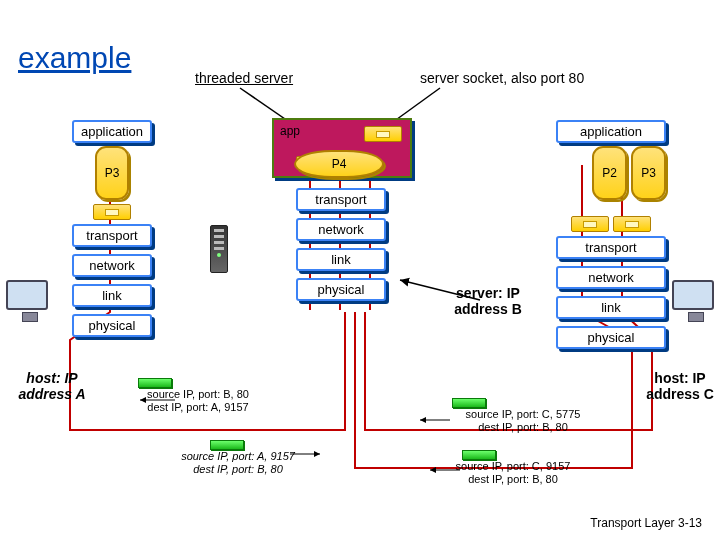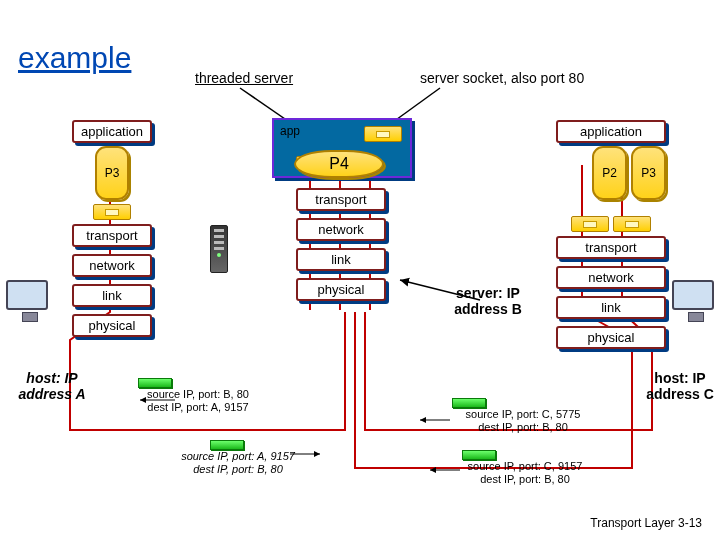--- a/index.html
+++ b/index.html
@@ -4,35 +4,35 @@
 <style>
   * { box-sizing: border-box; margin: 0; padding: 0; }
   body { width: 720px; height: 540px; font-family: Arial, Helvetica, sans-serif; background: #fff; position: relative; overflow: hidden; }
   .title { color: #0047b3; font-size: 30px; line-height: 1.05; position: absolute; left: 18px; top: 10px; }
   .title .underline { text-decoration: underline; }
   .annot { position: absolute; font-size: 14px; }
   .underline2 { text-decoration: underline; }
 
   
   .stack { position: absolute; }
-  .box { background: #fff; border: 2px solid #7f1d1d; border-radius: 3px; box-shadow: 3px 3px 0 #003b82; padding: 2px 6px; font-size: 13px; text-align: center; margin-bottom: 7px; }
+  .box { background: #fff; border: 2px solid #3b82f6; border-radius: 3px; box-shadow: 3px 3px 0 #003b82; padding: 2px 6px; font-size: 13px; text-align: center; margin-bottom: 7px; }
   .stack .box { width: 80px; }
   .stack.center .box { width: 90px; }
 
   .pill { display: inline-block; border: 2px solid #b08000; background: linear-gradient(#ffe27a,#ffd21a); border-radius: 11px; padding: 16px 8px; font-size: 12px; line-height: 18px; box-shadow: 2px 2px 0 #aa8300; }
   .sockrow { display:flex; gap:4px; justify-content:center; margin:2px 0 4px 0; }
   .sock { width: 20px; height: 12px; border:1.5px solid #b08000; background: linear-gradient(#ffe27a,#ffcf00); border-radius:2px; }
   .bigsock { width: 38px; height: 16px; border:1.5px solid #b08000; background: linear-gradient(#ffe27a,#ffcf00); border-radius:2px; display:flex; align-items:center; justify-content:center; }
   .bigsock .inner { width:14px; height:7px; background:#fff8c0; border:1px solid #c79a00; }
 
   
-  .apprect { width: 140px; height: 60px; border: 2px solid #6d28d9; background: #0369a1; box-shadow: 3px 3px 0 #003b82; position: absolute; }
+  .apprect { width: 140px; height: 60px; border: 2px solid #4d7c0f; background: #be185d; box-shadow: 3px 3px 0 #003b82; position: absolute; }
   .apprect .label { position:absolute; left:6px; top:4px; font-size:12px; }
 
-  .p4oval { position:absolute; border:2px solid #b08000; background:linear-gradient(#ffe27a,#ffd21a); border-radius:50%/60%; width:90px; height:28px; display:flex; align-items:center; justify-content:center; font-size:16px; box-shadow:2px 2px 0 #aa8300; }
+  .p4oval { position:absolute; border:2px solid #b08000; background:linear-gradient(#ffe27a,#ffd21a); border-radius:50%/60%; width:90px; height:28px; display:flex; align-items:center; justify-content:center; font-size:12px; box-shadow:2px 2px 0 #aa8300; }
 
   .hostlabel { position:absolute; font-size:14px; font-weight:bold; text-align:center; width:80px; }
 
   .pktlabel { position:absolute; font-size:11px; text-align:center; line-height:1.2; }
   .pkt { position:absolute; width:34px; height:10px; background: linear-gradient(#6cff6c,#1bb91b); border:1px solid #0a7a0a; box-shadow:1px 1px 0 #0a7a0a; }
 
   .footer { position:absolute; right:18px; bottom:10px; font-size:12px; }
 
   svg.lines { position:absolute; left:0; top:0; width:720px; height:540px; pointer-events:none; }
 
@@ -170,21 +170,21 @@
   <span>dest IP, port: B, 80</span>
 </div>
 
 <div class="pkt" style="left:452px; top:398px;"></div>
 <div class="pktlabel" style="left:438px; top:408px; width:170px;">
   <span>source IP, port: C, 5775</span><br>
   <span>dest IP, port: B, 80</span>
 </div>
 
 <div class="pkt" style="left:462px; top:450px;"></div>
-<div class="pktlabel" style="left:440px; top:460px; width:170px;">
+<div class="pktlabel" style="left:428px; top:460px; width:170px;">
   <span>source IP, port: C, 9157</span><br>
   <span>dest IP, port: B, 80</span>
 </div>
 
 <div class="footer">
   <span>Transport Layer</span>
   <span>3-13</span>
 </div>
 
 </body></html>

